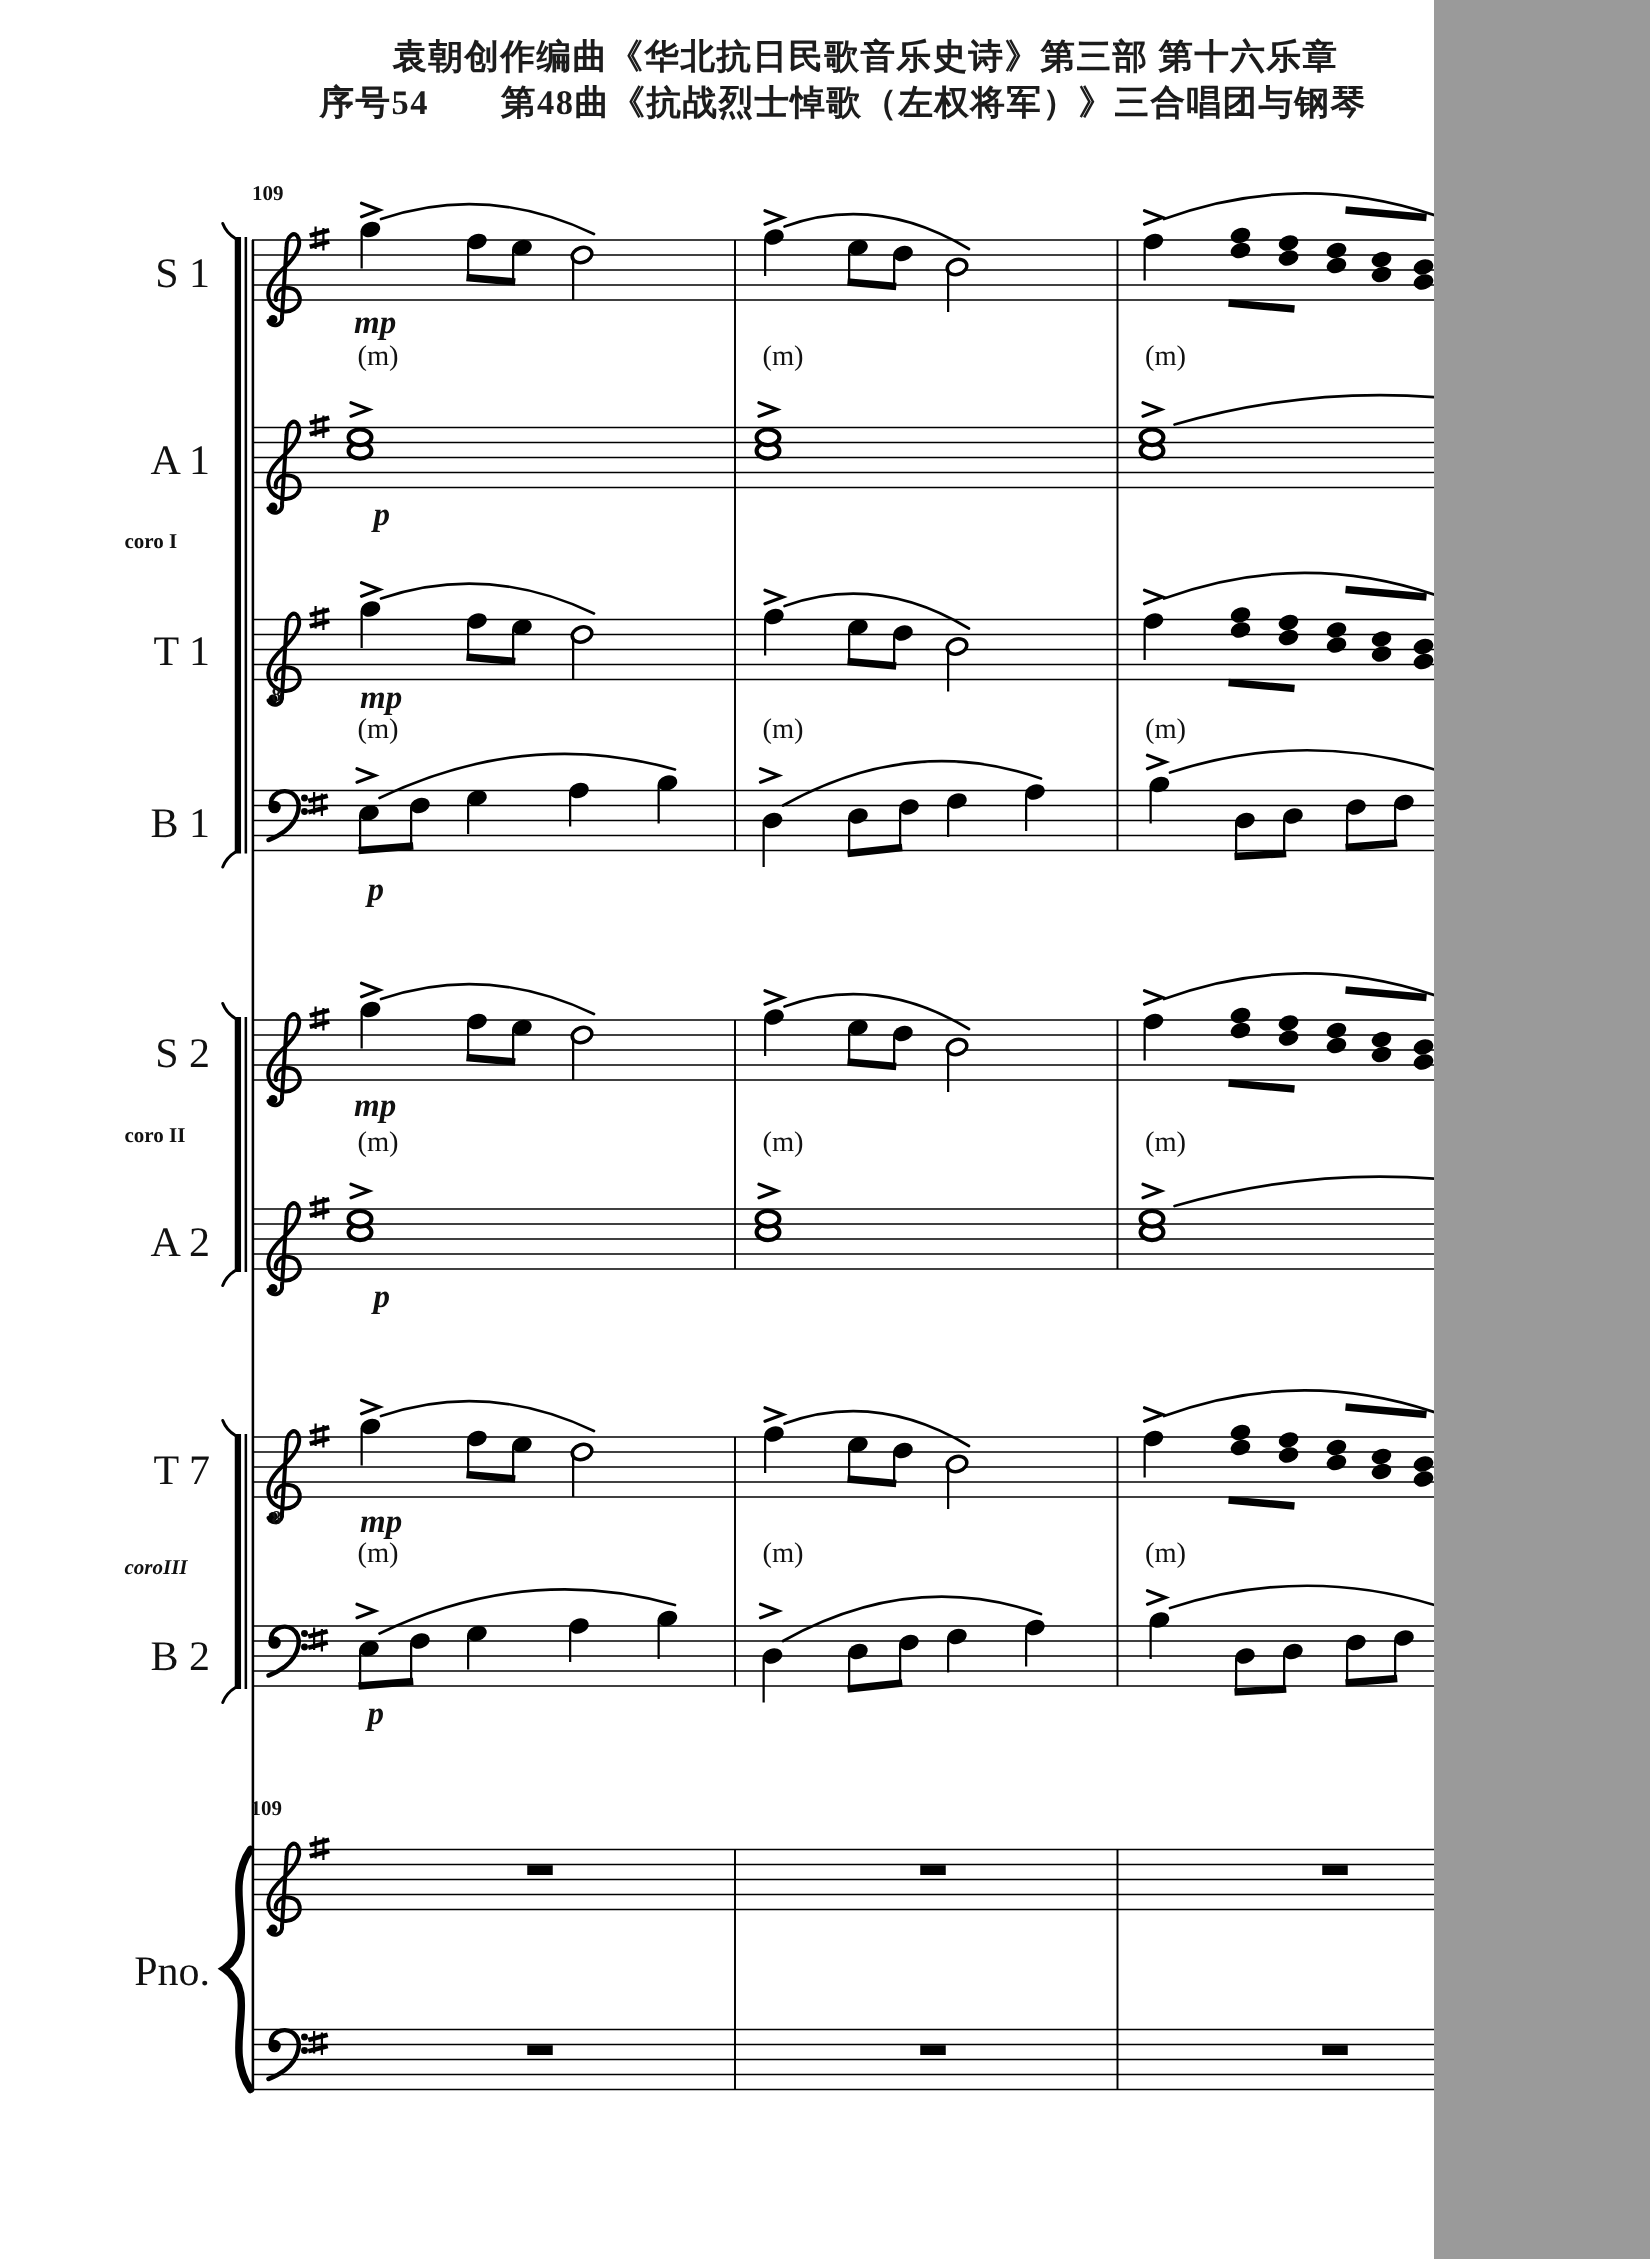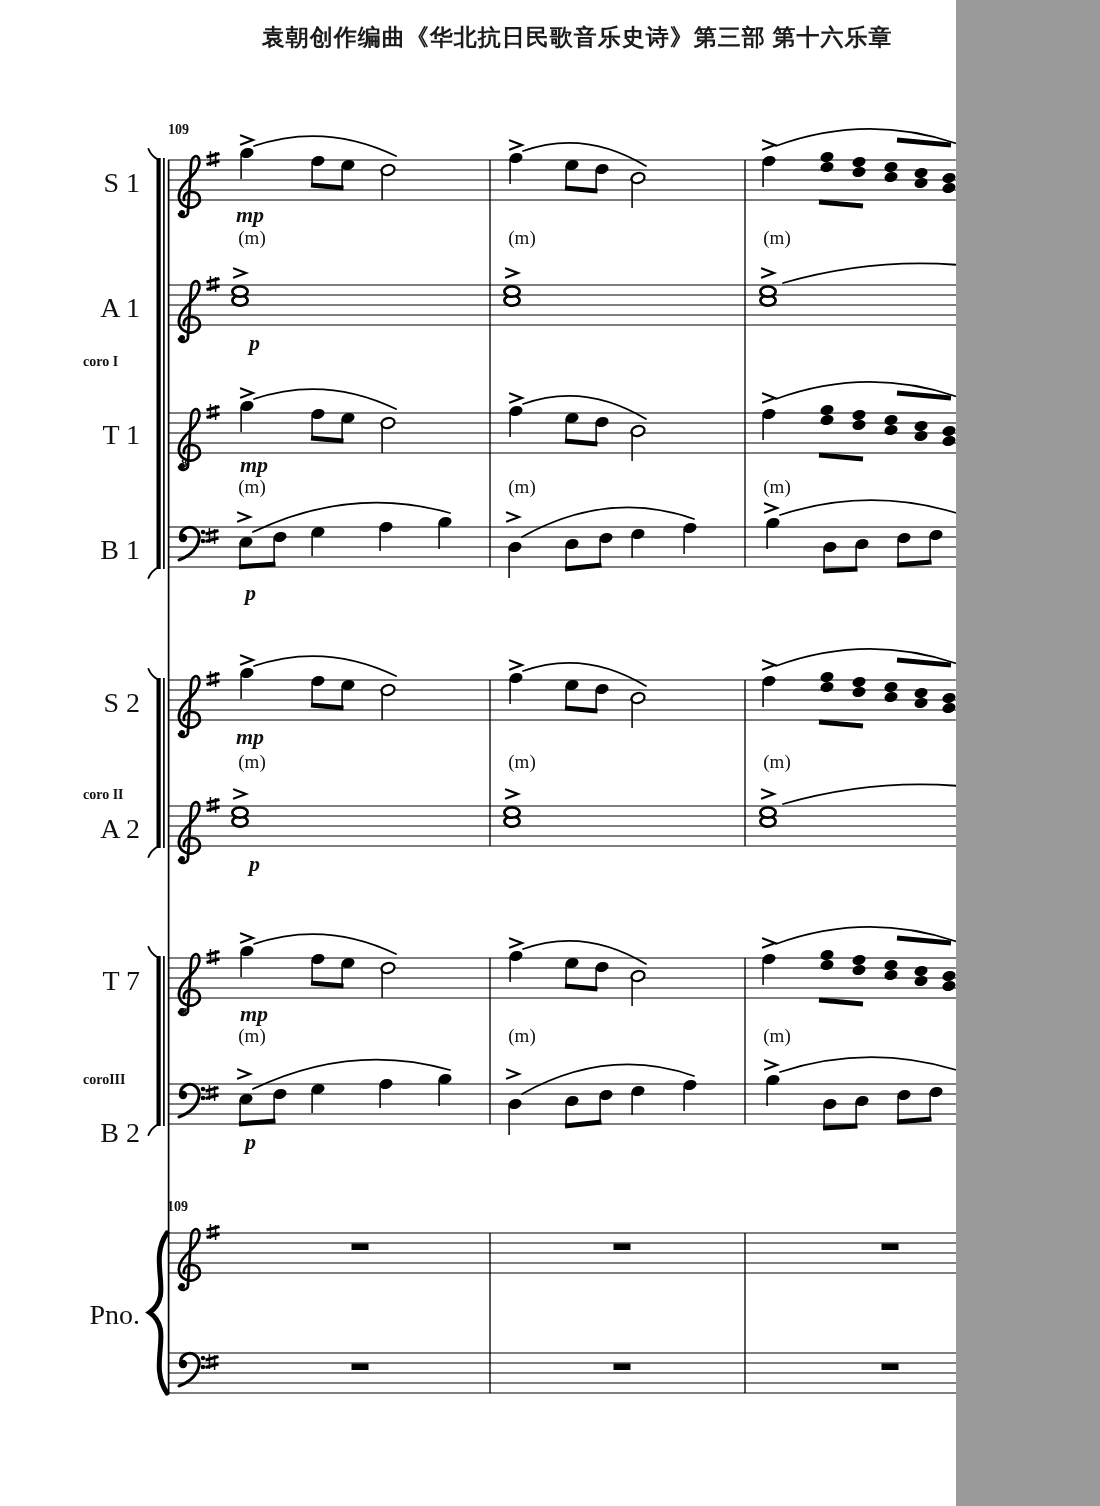--- a/index.html
+++ b/index.html
@@ -466,36 +466,37 @@
       <path d="M 780 1072 Q 878.5 1040 977 1077" stroke="#000" stroke-width="1.8" fill="none" stroke-linecap="round"></path>
       <rect x="351.5" y="1243.5" width="17" height="6.5" fill="#000"></rect>
       <rect x="613.5" y="1243.5" width="17" height="6.5" fill="#000"></rect>
       <rect x="881.5" y="1243.5" width="17" height="6.5" fill="#000"></rect>
       <rect x="351.5" y="1363.5" width="17" height="6.5" fill="#000"></rect>
       <rect x="613.5" y="1363.5" width="17" height="6.5" fill="#000"></rect>
       <rect x="881.5" y="1363.5" width="17" height="6.5" fill="#000"></rect>
     </svg>
 
   <div class="t title" style="left:577px;top:25px;">袁朝创作编曲《华北抗日民歌音乐史诗》第三部 第十六乐章</div>
+  <div class="t title" style="left:562px;top:56px;">序号54　　第48曲《抗战烈士悼歌（左权将军）》三合唱团与钢琴</div>
   <div class="t pageno" style="left:999px;top:64px;">37</div>
 
   <div class="t mnum" style="left:168px;top:122px;">109</div>
   <div class="t mnum" style="left:167px;top:1199px;">109</div>
 
   <div class="t lbl" style="top:168px;">S 1</div>
   <div class="t lbl" style="top:293px;">A 1</div>
   <div class="t coro" style="top:354px;">coro I</div>
   <div class="t lbl" style="top:420px;">T 1</div>
   <div class="t lbl" style="top:535px;">B 1</div>
   <div class="t lbl" style="top:688px;">S 2</div>
-  <div class="t coro" style="top:750px;margin-top:37px;">coro II</div>
+  <div class="t coro" style="top:750px;">coro II</div>
   <div class="t lbl" style="top:814px;">A 2</div>
   <div class="t lbl" style="top:966px;">T 7</div>
-  <div class="t coro" style="top:1072px;">coroIII</div>
-  <div class="t lbl" style="top:1118px;">B 2</div>
+  <div class="t coro" style="top:1038px;font-style:italic;">coroIII</div>
+  <div class="t lbl" style="top:1090px;">B 2</div>
   <div class="t lbl" style="top:1300px;">Pno.</div>
 
   <div class="t dyn" style="left:192px;top:203px;">mp</div>
   <div class="t dyn" style="left:205px;top:331px;">p</div>
   <div class="t dyn" style="left:196px;top:453px;">mp</div>
   <div class="t dyn" style="left:201px;top:581px;">p</div>
   <div class="t dyn" style="left:192px;top:725px;">mp</div>
   <div class="t dyn" style="left:205px;top:852px;">p</div>
   <div class="t dyn" style="left:196px;top:1002px;">mp</div>
   <div class="t dyn" style="left:201px;top:1130px;">p</div>

